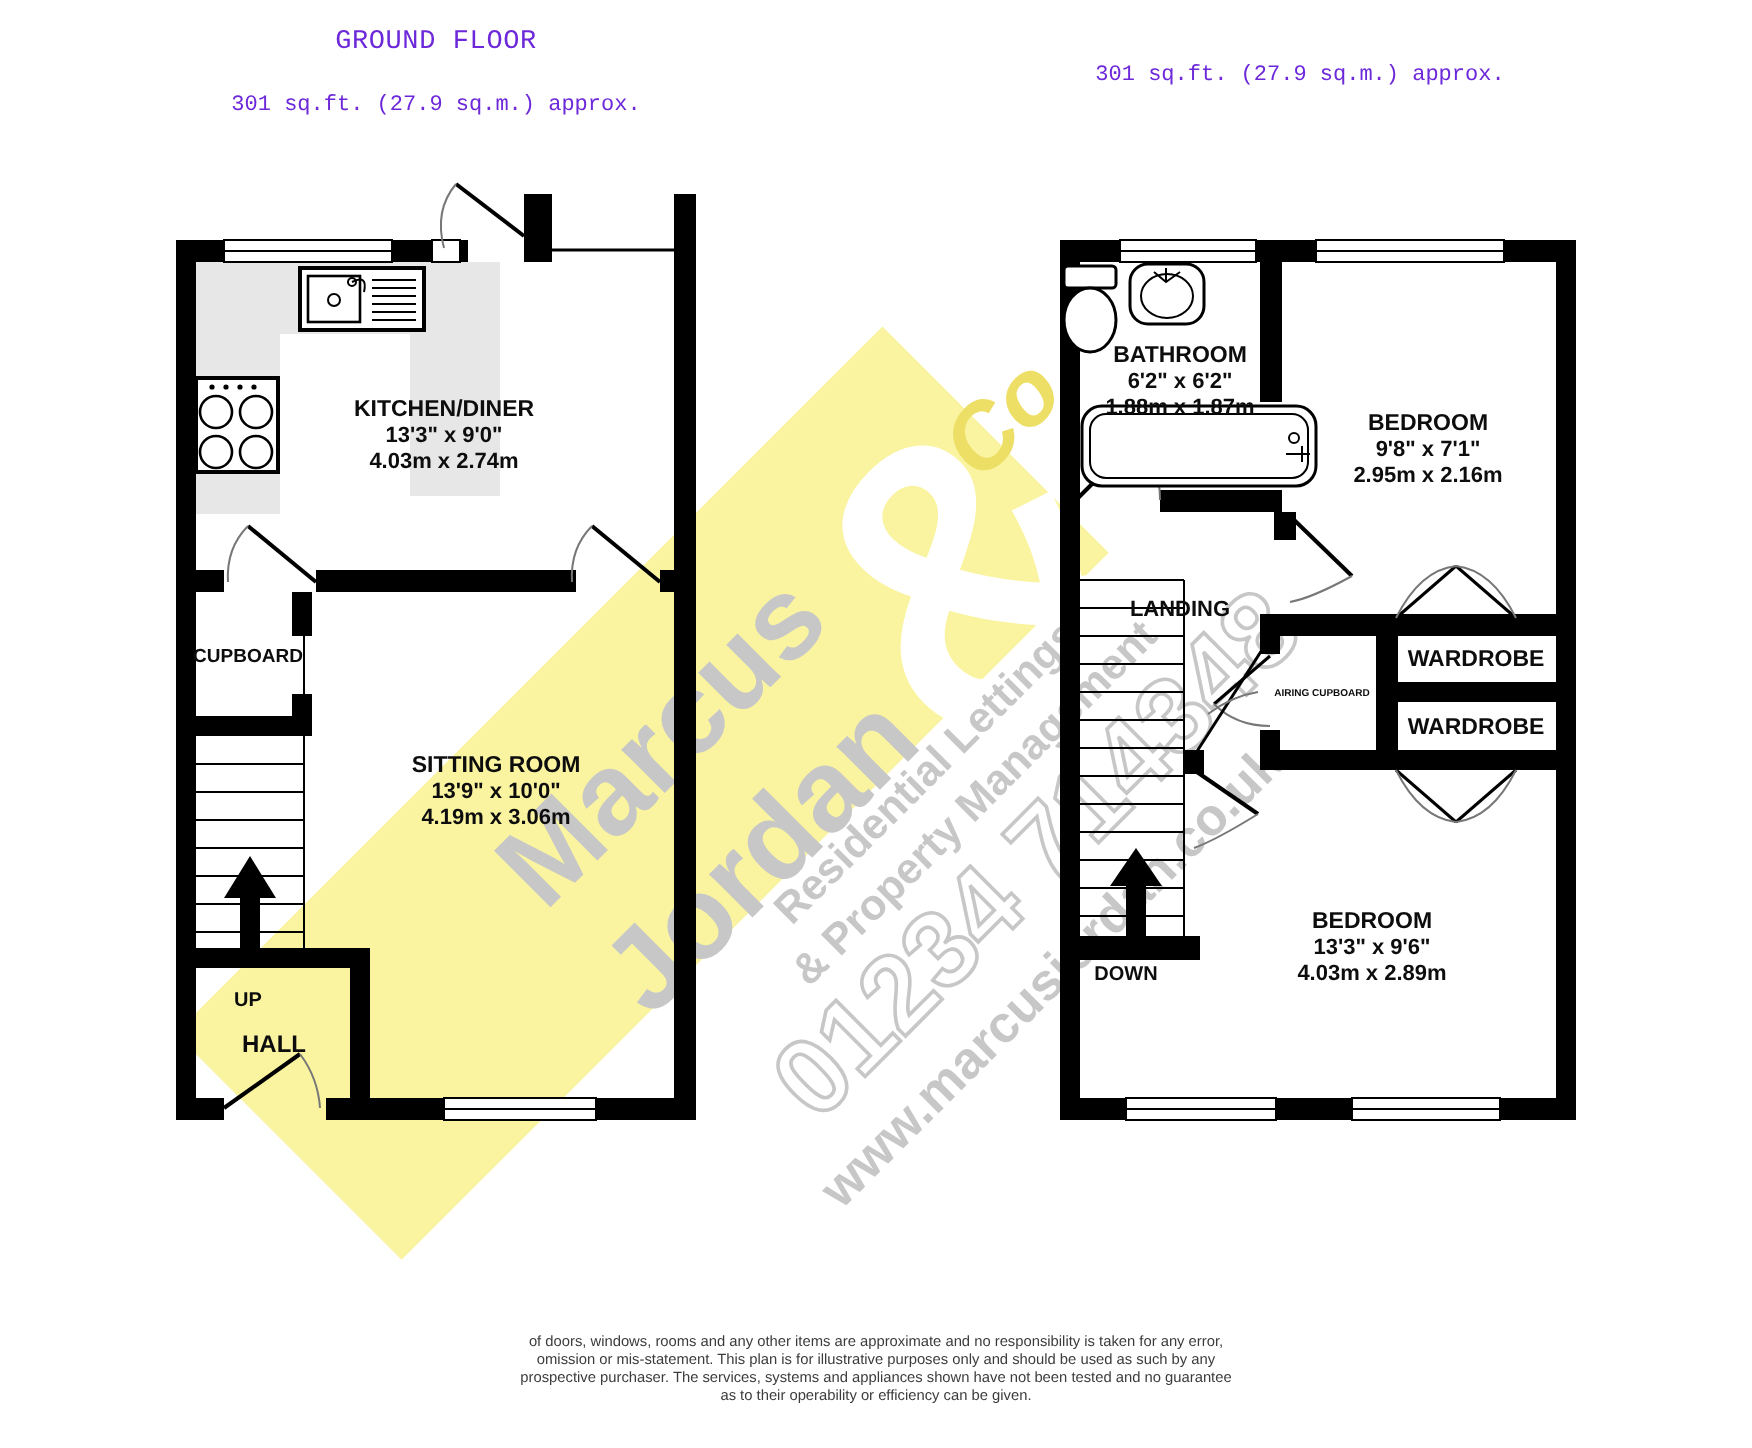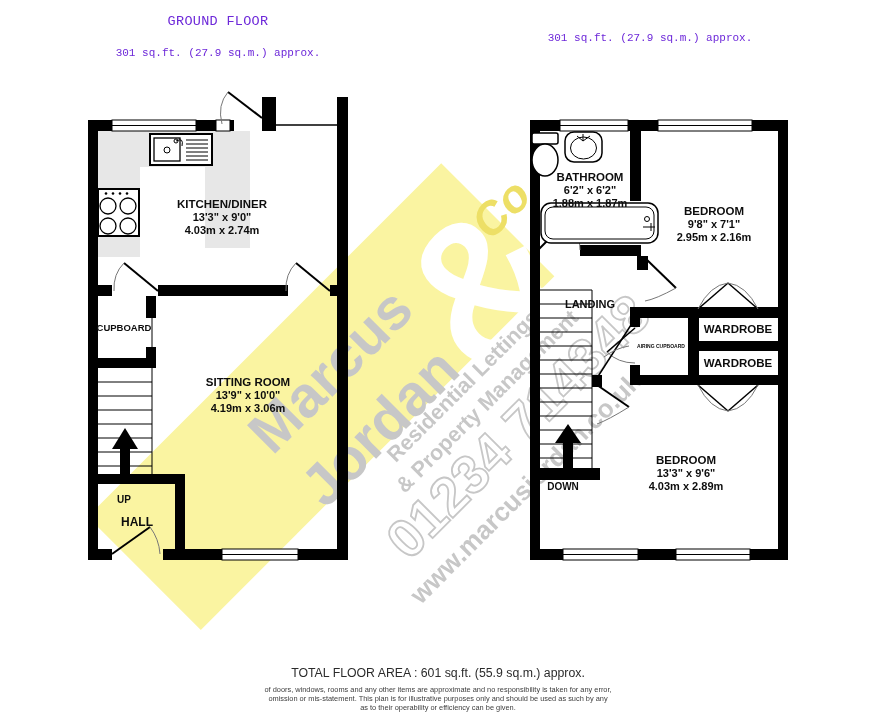--- a/index.html
+++ b/index.html
@@ -229,20 +229,20 @@
       <text x="738" y="367" text-anchor="middle" class="small-label" font-size="11.5">WARDROBE</text>
       <text x="661" y="348" text-anchor="middle" class="small-label" font-size="5">AIRING CUPBOARD</text>
       <text x="563" y="490" text-anchor="middle" class="small-label" font-size="10">DOWN</text>
       <text x="686" y="464" text-anchor="middle" class="roomname">BEDROOM</text>
       <text x="686" y="477" text-anchor="middle" class="roomdim">13'3" x 9'6"</text>
       <text x="686" y="490" text-anchor="middle" class="roomdim">4.03m x 2.89m</text>
     </g>
   </svg>
 
   <div class="footer" style="top:666px;">
-    <div class="total">TOTAL FLOOR AREA : 601 sq.ft. (55.9 sq.m.) approx.</div>
     <div class="disc">of doors, windows, rooms and any other items are approximate and no responsibility is taken for any error,</div>
     <div class="disc">omission or mis-statement. This plan is for illustrative purposes only and should be used as such by any</div>
+    <div class="disc">prospective purchaser. The services, systems and appliances shown have not been tested and no guarantee</div>
     <div class="disc">as to their operability or efficiency can be given.</div>
 
   </div>
 
 </div>
 
 </body></html>

